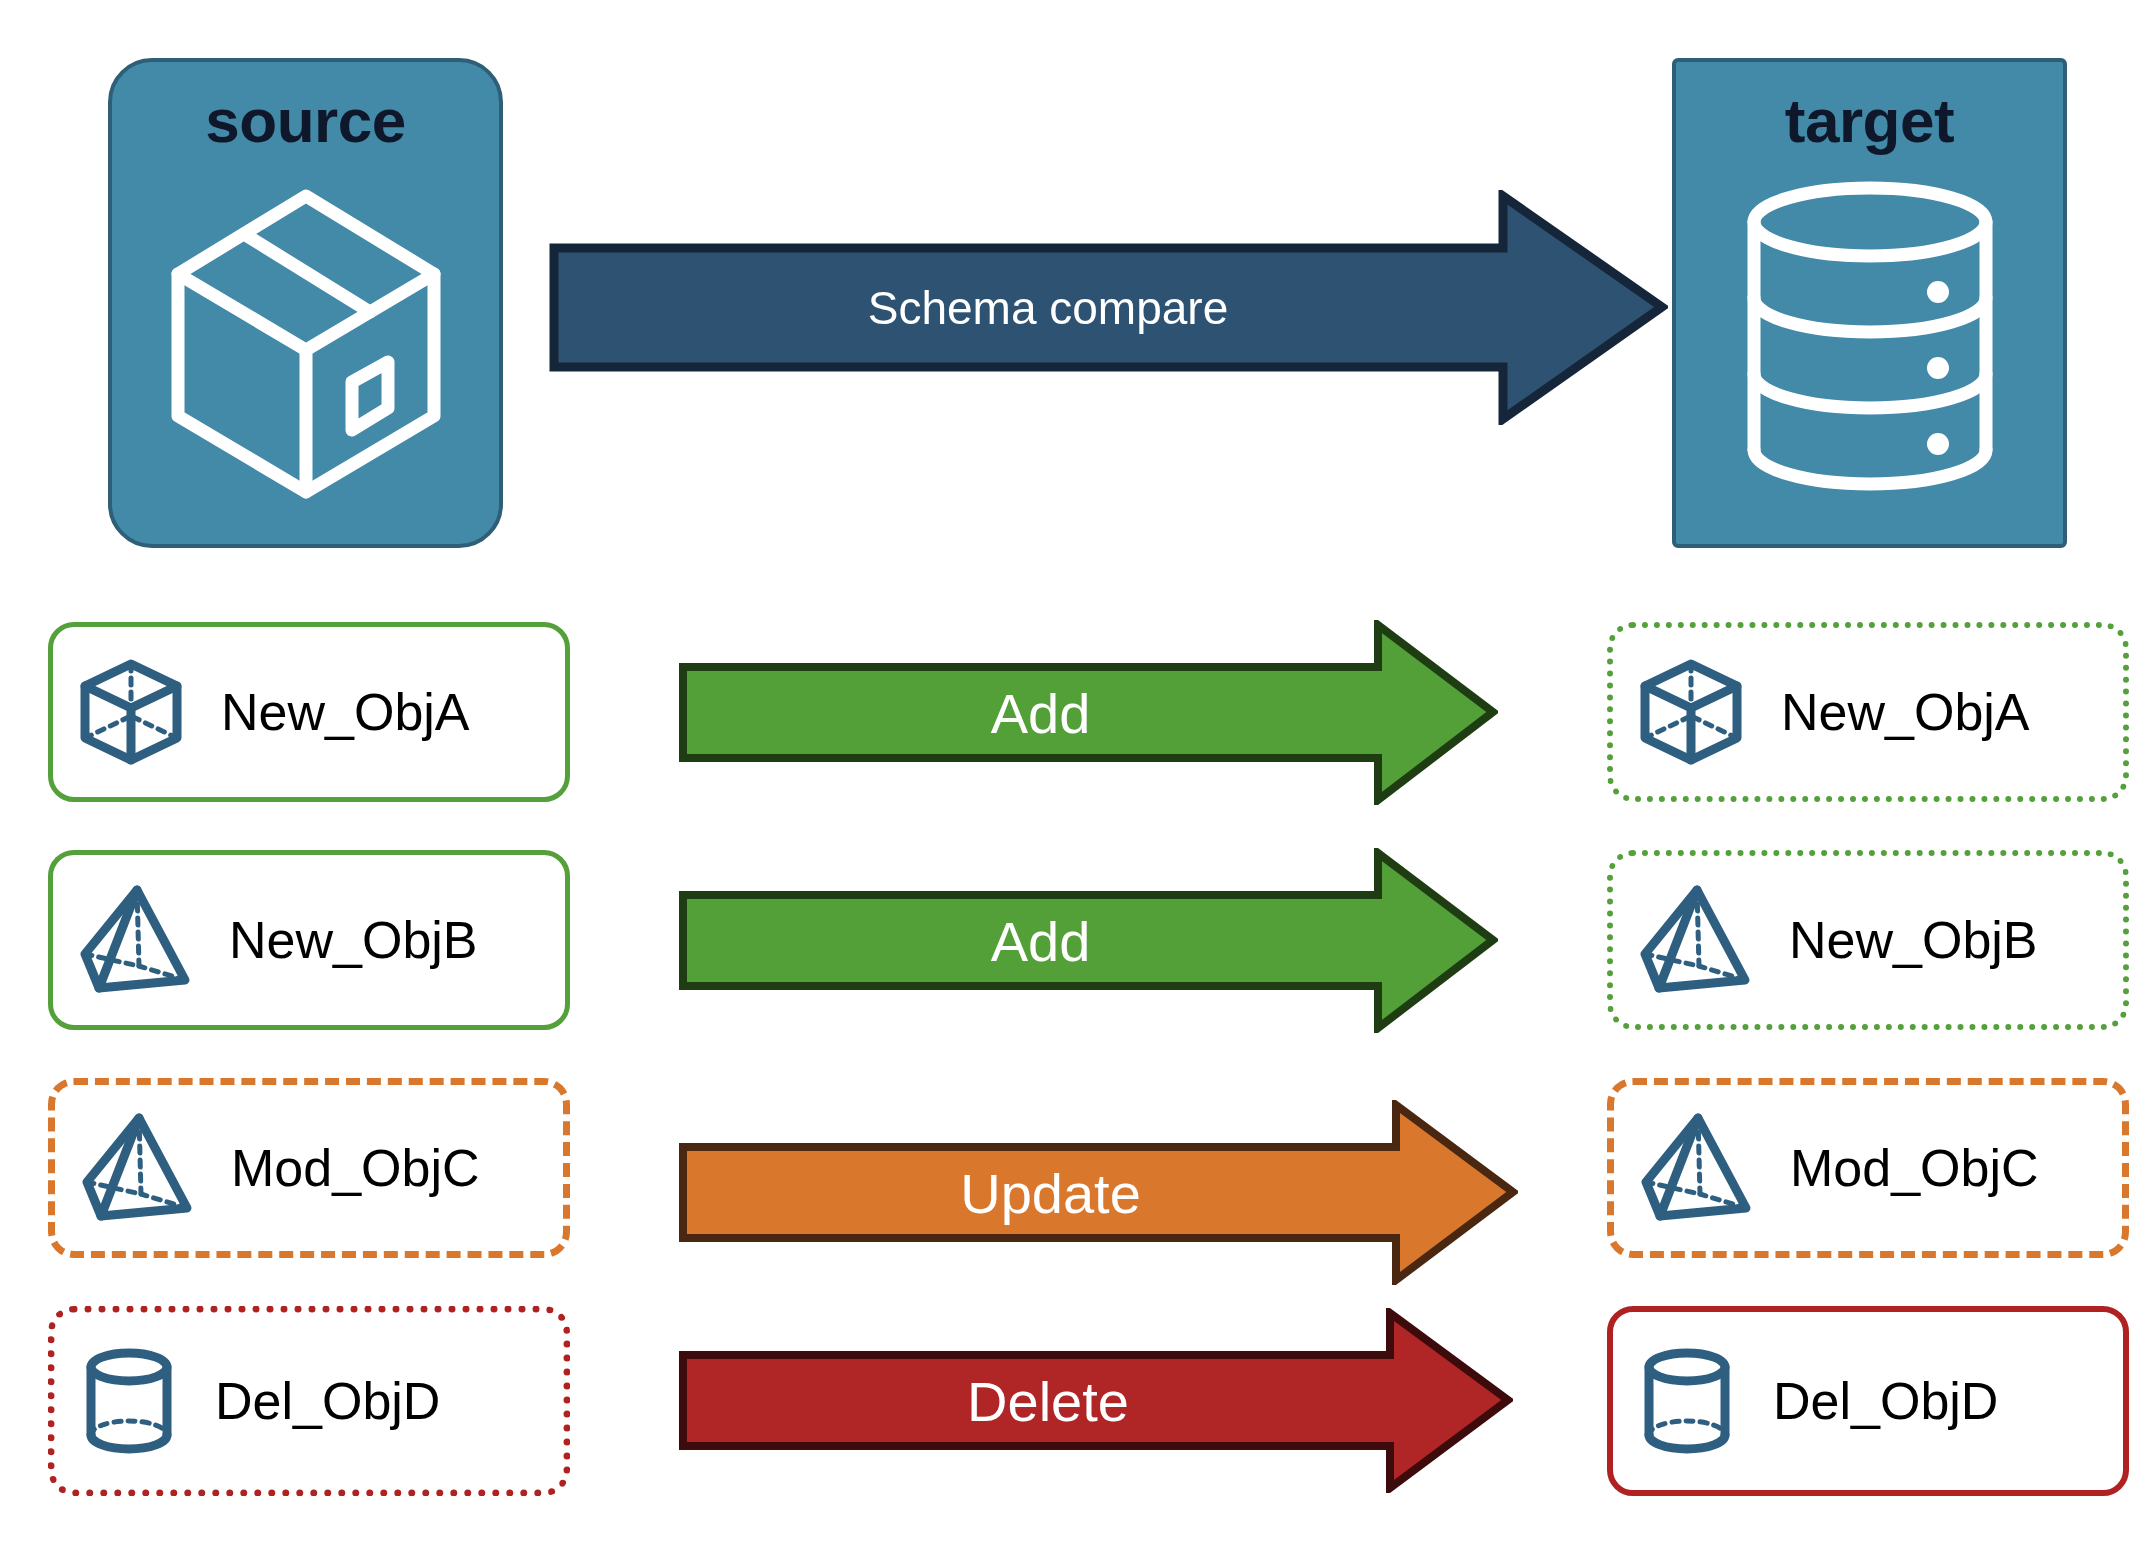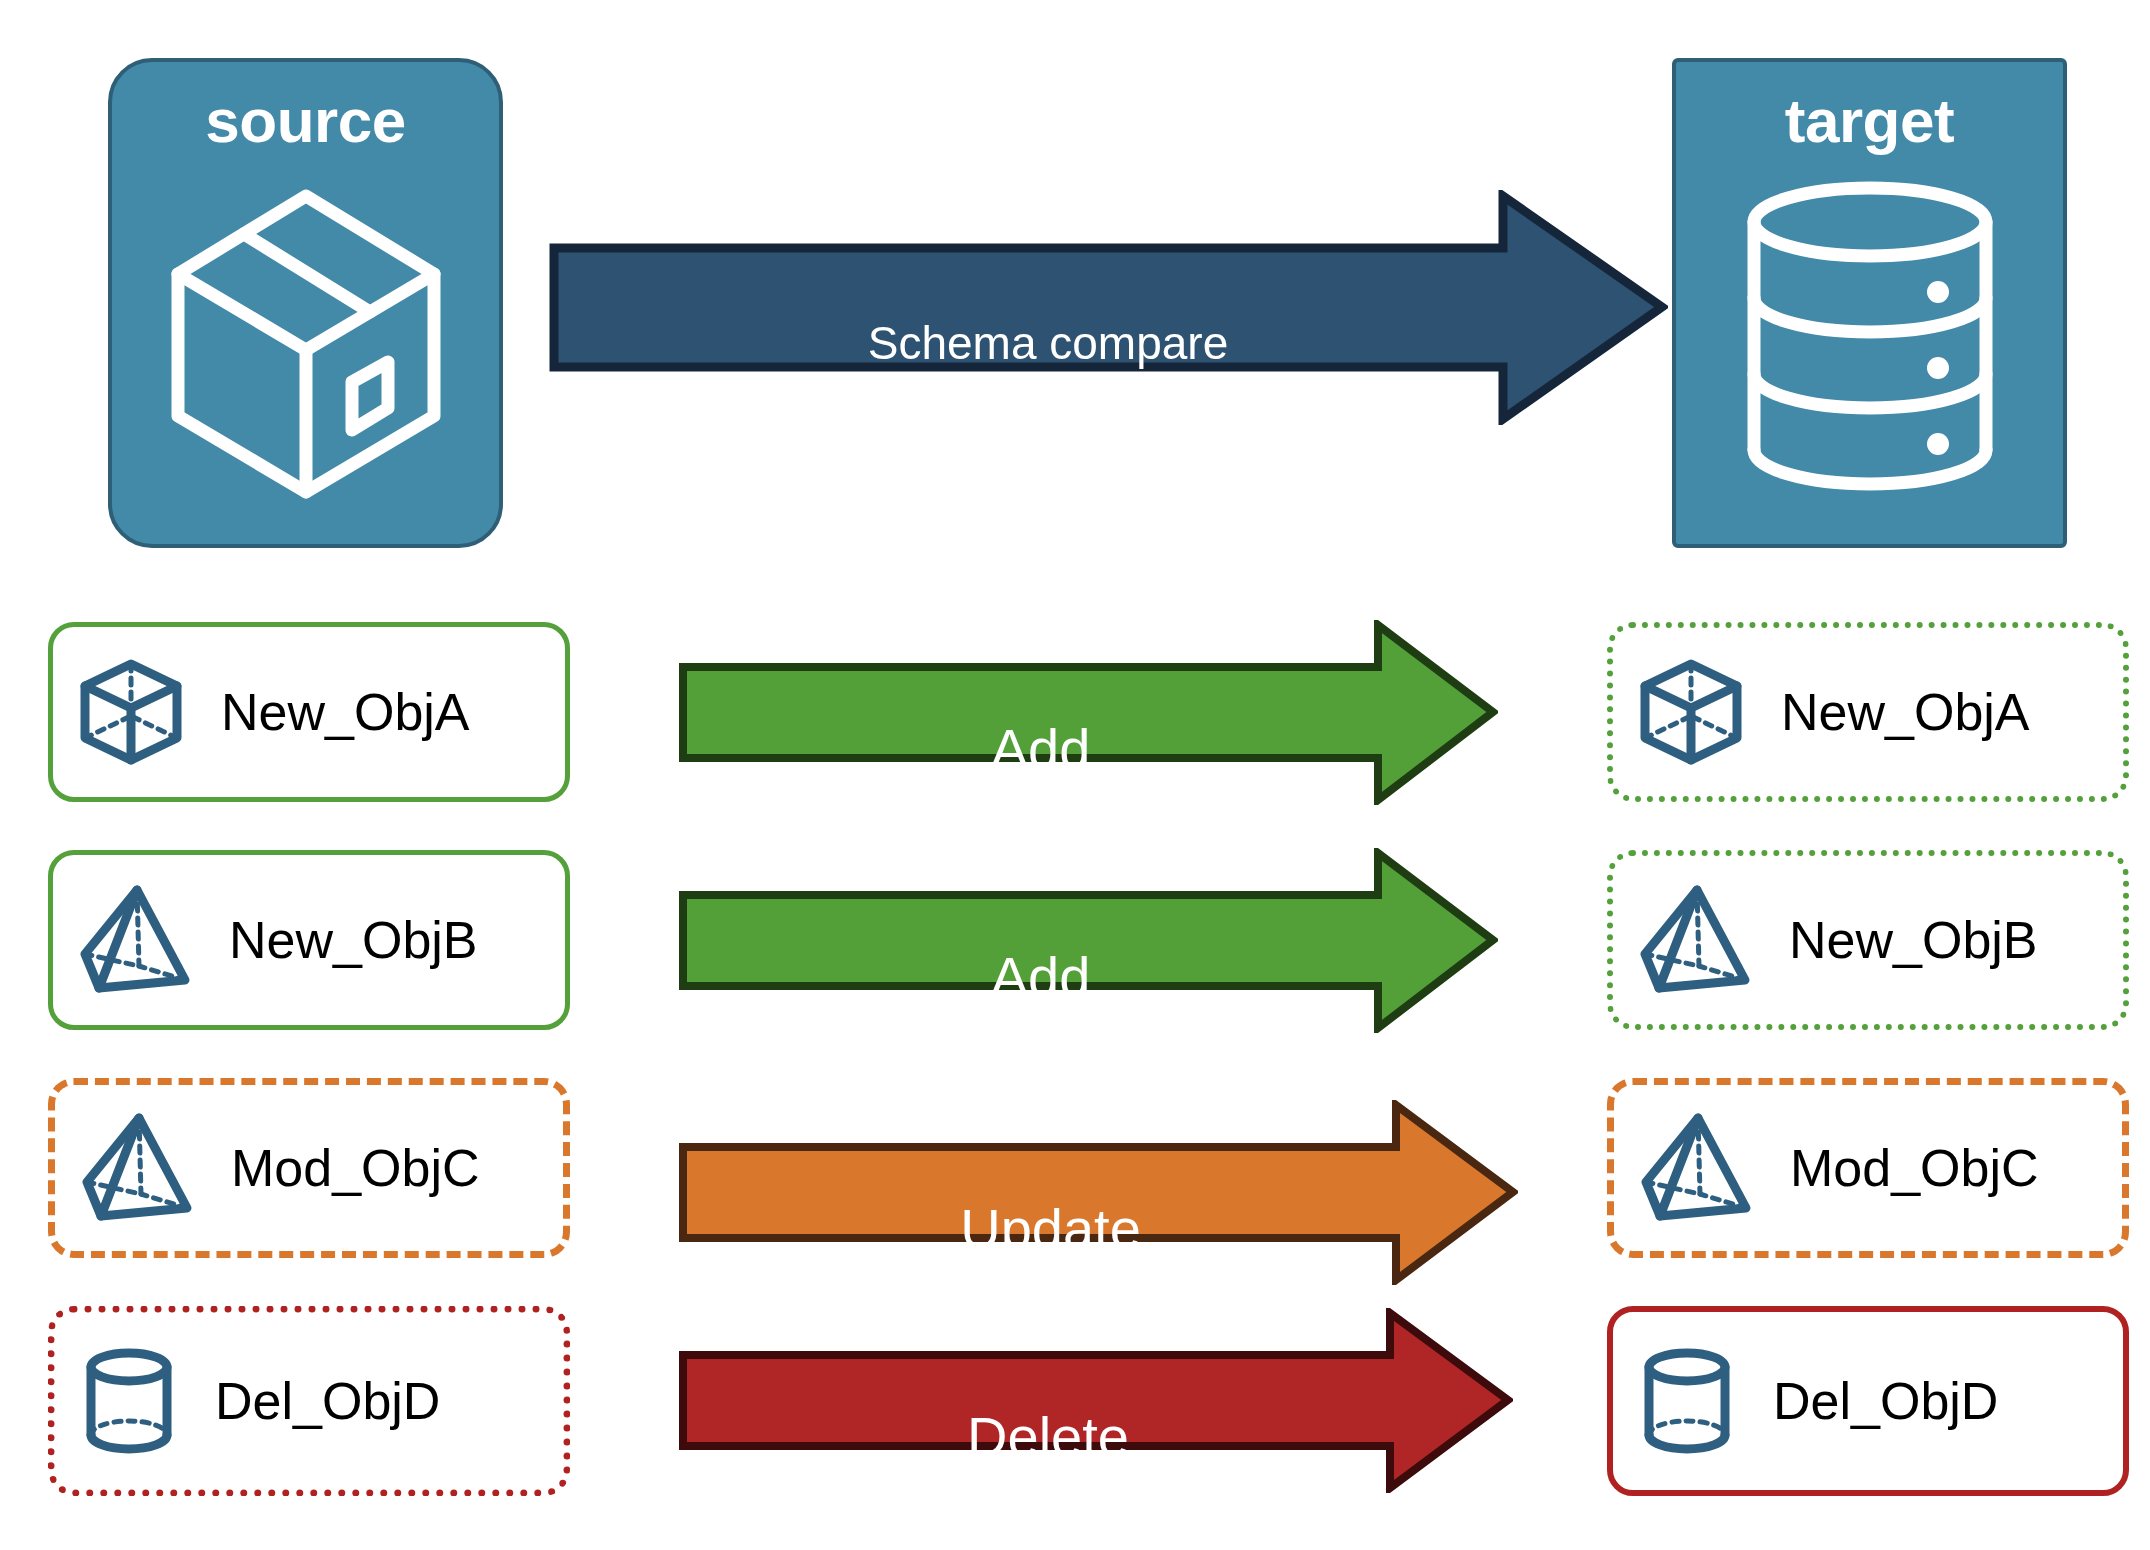--- a/index.html
+++ b/index.html
@@ -28,21 +28,21 @@
     background: #4389A8;
     border: 4px solid #2E5F77;
     border-radius: 44px;
     box-sizing: border-box;
     display: flex;
     flex-direction: column;
     align-items: center;
     padding-top: 28px;
   }
   .endpoint-title {
-    color: #ffffff;
+    color: #0f172a;
     font-size: 62px;
     font-weight: bold;
     letter-spacing: -0.5px;
     line-height: 1.0;
   }
   .endpoint-icon {
     margin-top: 24px;
   }
   #endpoint-source { left: 108px; top: 58px; width: 395px; height: 490px; }
   #endpoint-target { left: 1672px; top: 58px; width: 395px; height: 490px; border-radius: 6px; }
@@ -54,21 +54,20 @@
     top: 190px;
     width: 1120px;
     height: 235px;
   }
   .arrow-label {
     position: absolute;
     color: #ffffff;
     font-size: 46px;
     white-space: nowrap;
     pointer-events: none;
-    margin-top: 35px;
   }
   #compare-arrow .arrow-label {
     left: 0; right: 120px;
     top: 50%;
     transform: translateY(-50%);
     text-align: center;
   }
 
   
   .obj-card {

